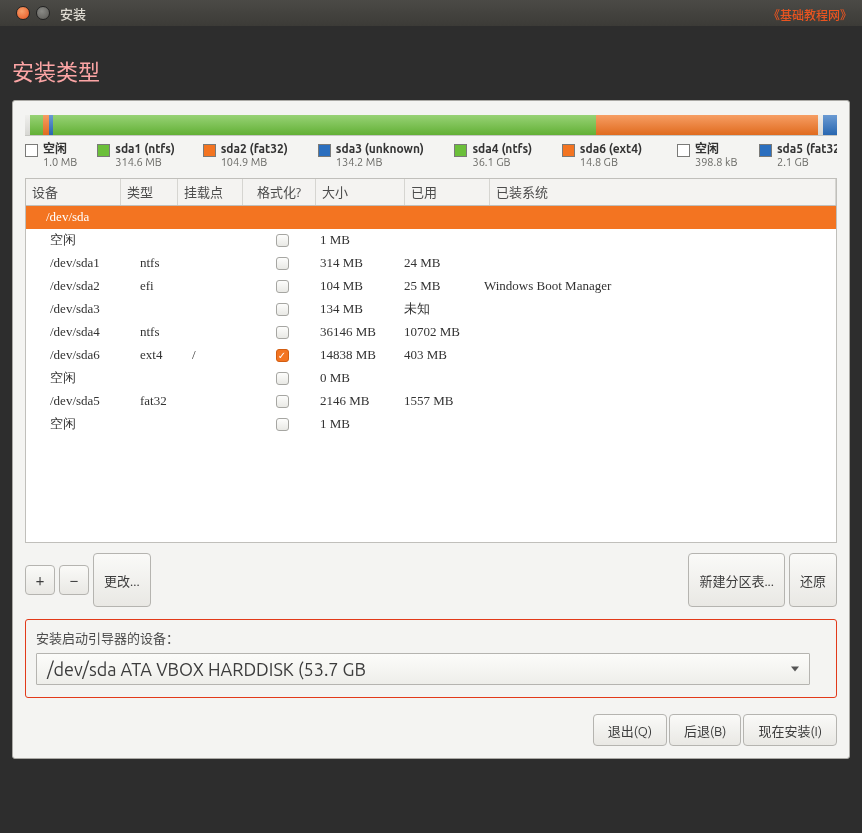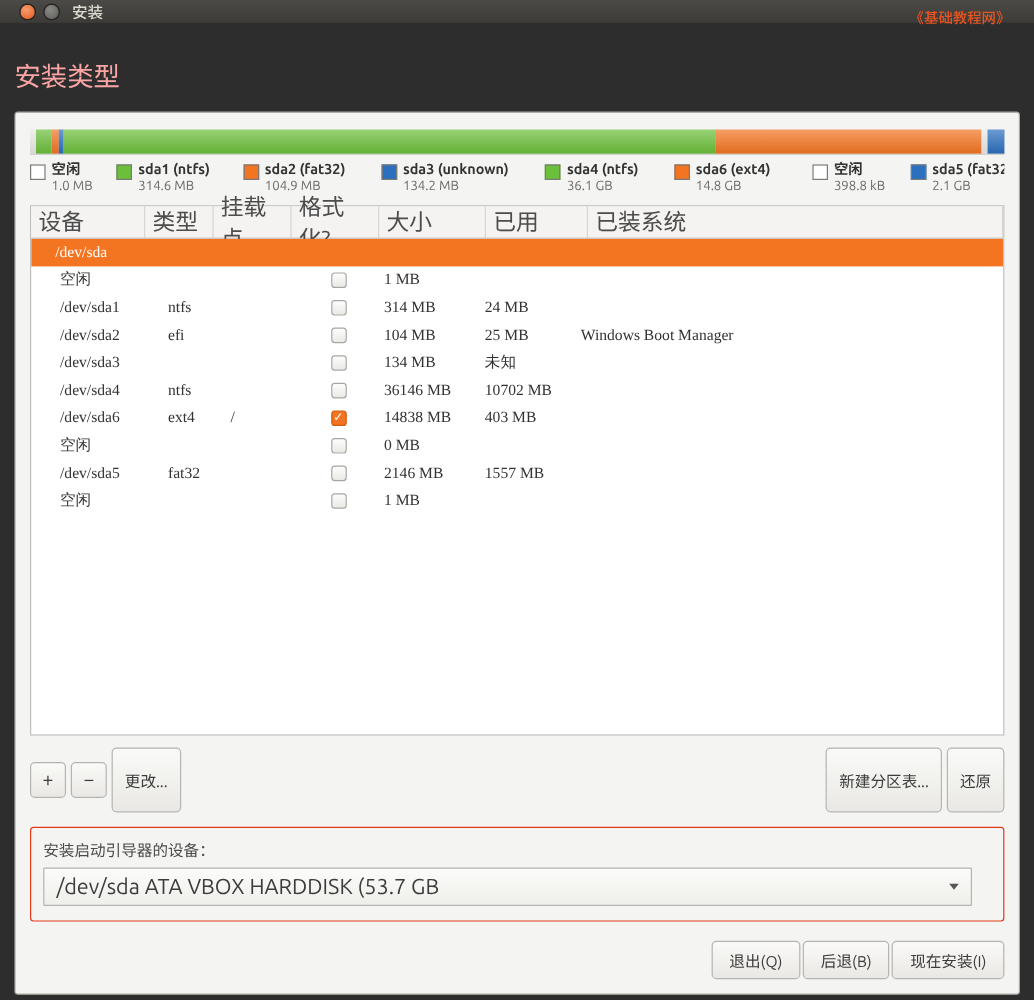--- a/index.html
+++ b/index.html
@@ -9,21 +9,21 @@
     height: 833px;
     font-family: "Ubuntu", "Noto Sans CJK SC", sans-serif;
     font-size: 13px;
     background: #2d2d2d;
     overflow: hidden;
     color: #3c3c3c;
   }
   .watermark {
     position: absolute;
     top: 6px;
-    right: 20px;
+    right: 10px;
     color: #e95420;
     font-size: 12px;
     font-weight: 500;
   }
   .window {
     position: absolute;
     left: 0;
     top: 0;
     width: 862px;
     height: 832px;
@@ -57,21 +57,21 @@
   .wbtn.close { background: radial-gradient(circle at 40% 35%, #f6a06c, #e95420); }
   .wbtn.min   { background: radial-gradient(circle at 40% 35%, #8a8a86, #5a5955); }
   .content-wrap {
     flex: 1;
     background: #2d2d2d;
     padding: 0 12px 20px 12px;
     box-sizing: border-box;
   }
   .panel {
     width: 100%;
-    height: 736px;
+    height: 659px;
     margin-top: 4px;
     background: #f4f4f2;
     border: 1px solid #aaa9a5;
     border-radius: 3px;
     box-sizing: border-box;
     display: flex;
     flex-direction: column;
     padding: 14px 12px 12px 12px;
     position: relative;
   }
@@ -143,21 +143,21 @@
     display: flex;
     flex-direction: column;
     min-height: 0;
   }
   .thead {
     display: flex;
     background: #f4f3f1;
     border-bottom: 1px solid #c0bfbb;
     height: 26px;
     align-items: stretch;
-    font-size: 19px;
+    font-size: 13px;
     color: #4c4c4c;
   }
   .th {
     border-right: 1px solid #d6d5d1;
     padding: 4px 6px;
     display: flex;
     align-items: center;
   }
   .col-dev    { width: 82px; }
   .col-type   { width: 44px; }

